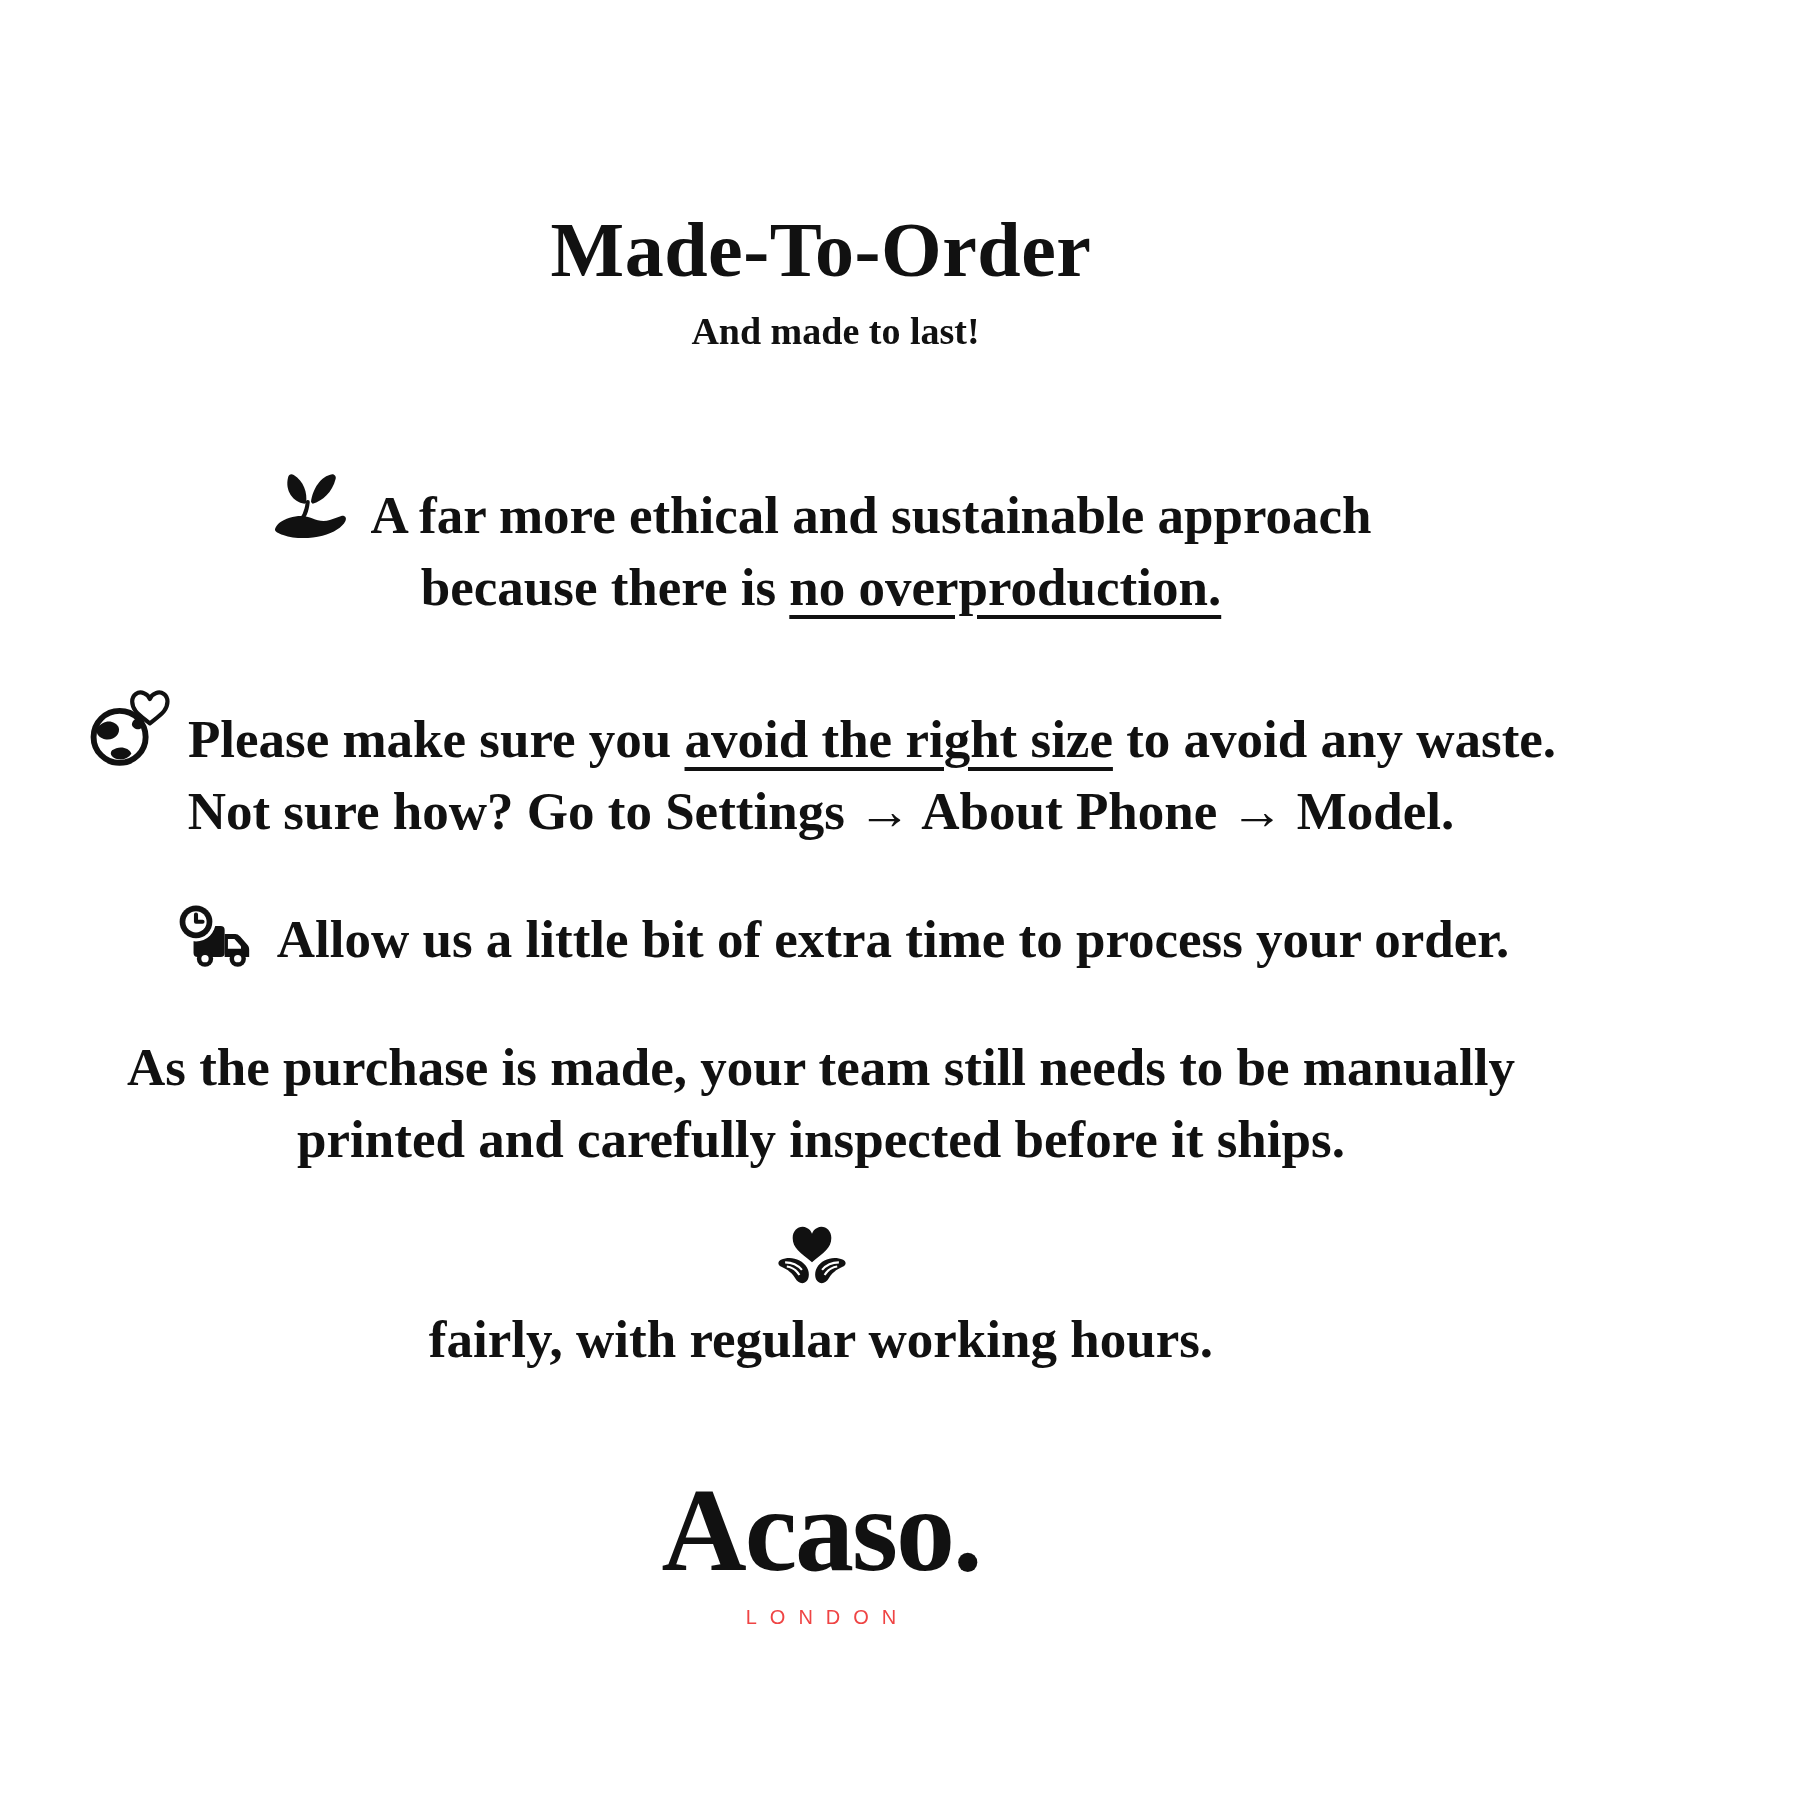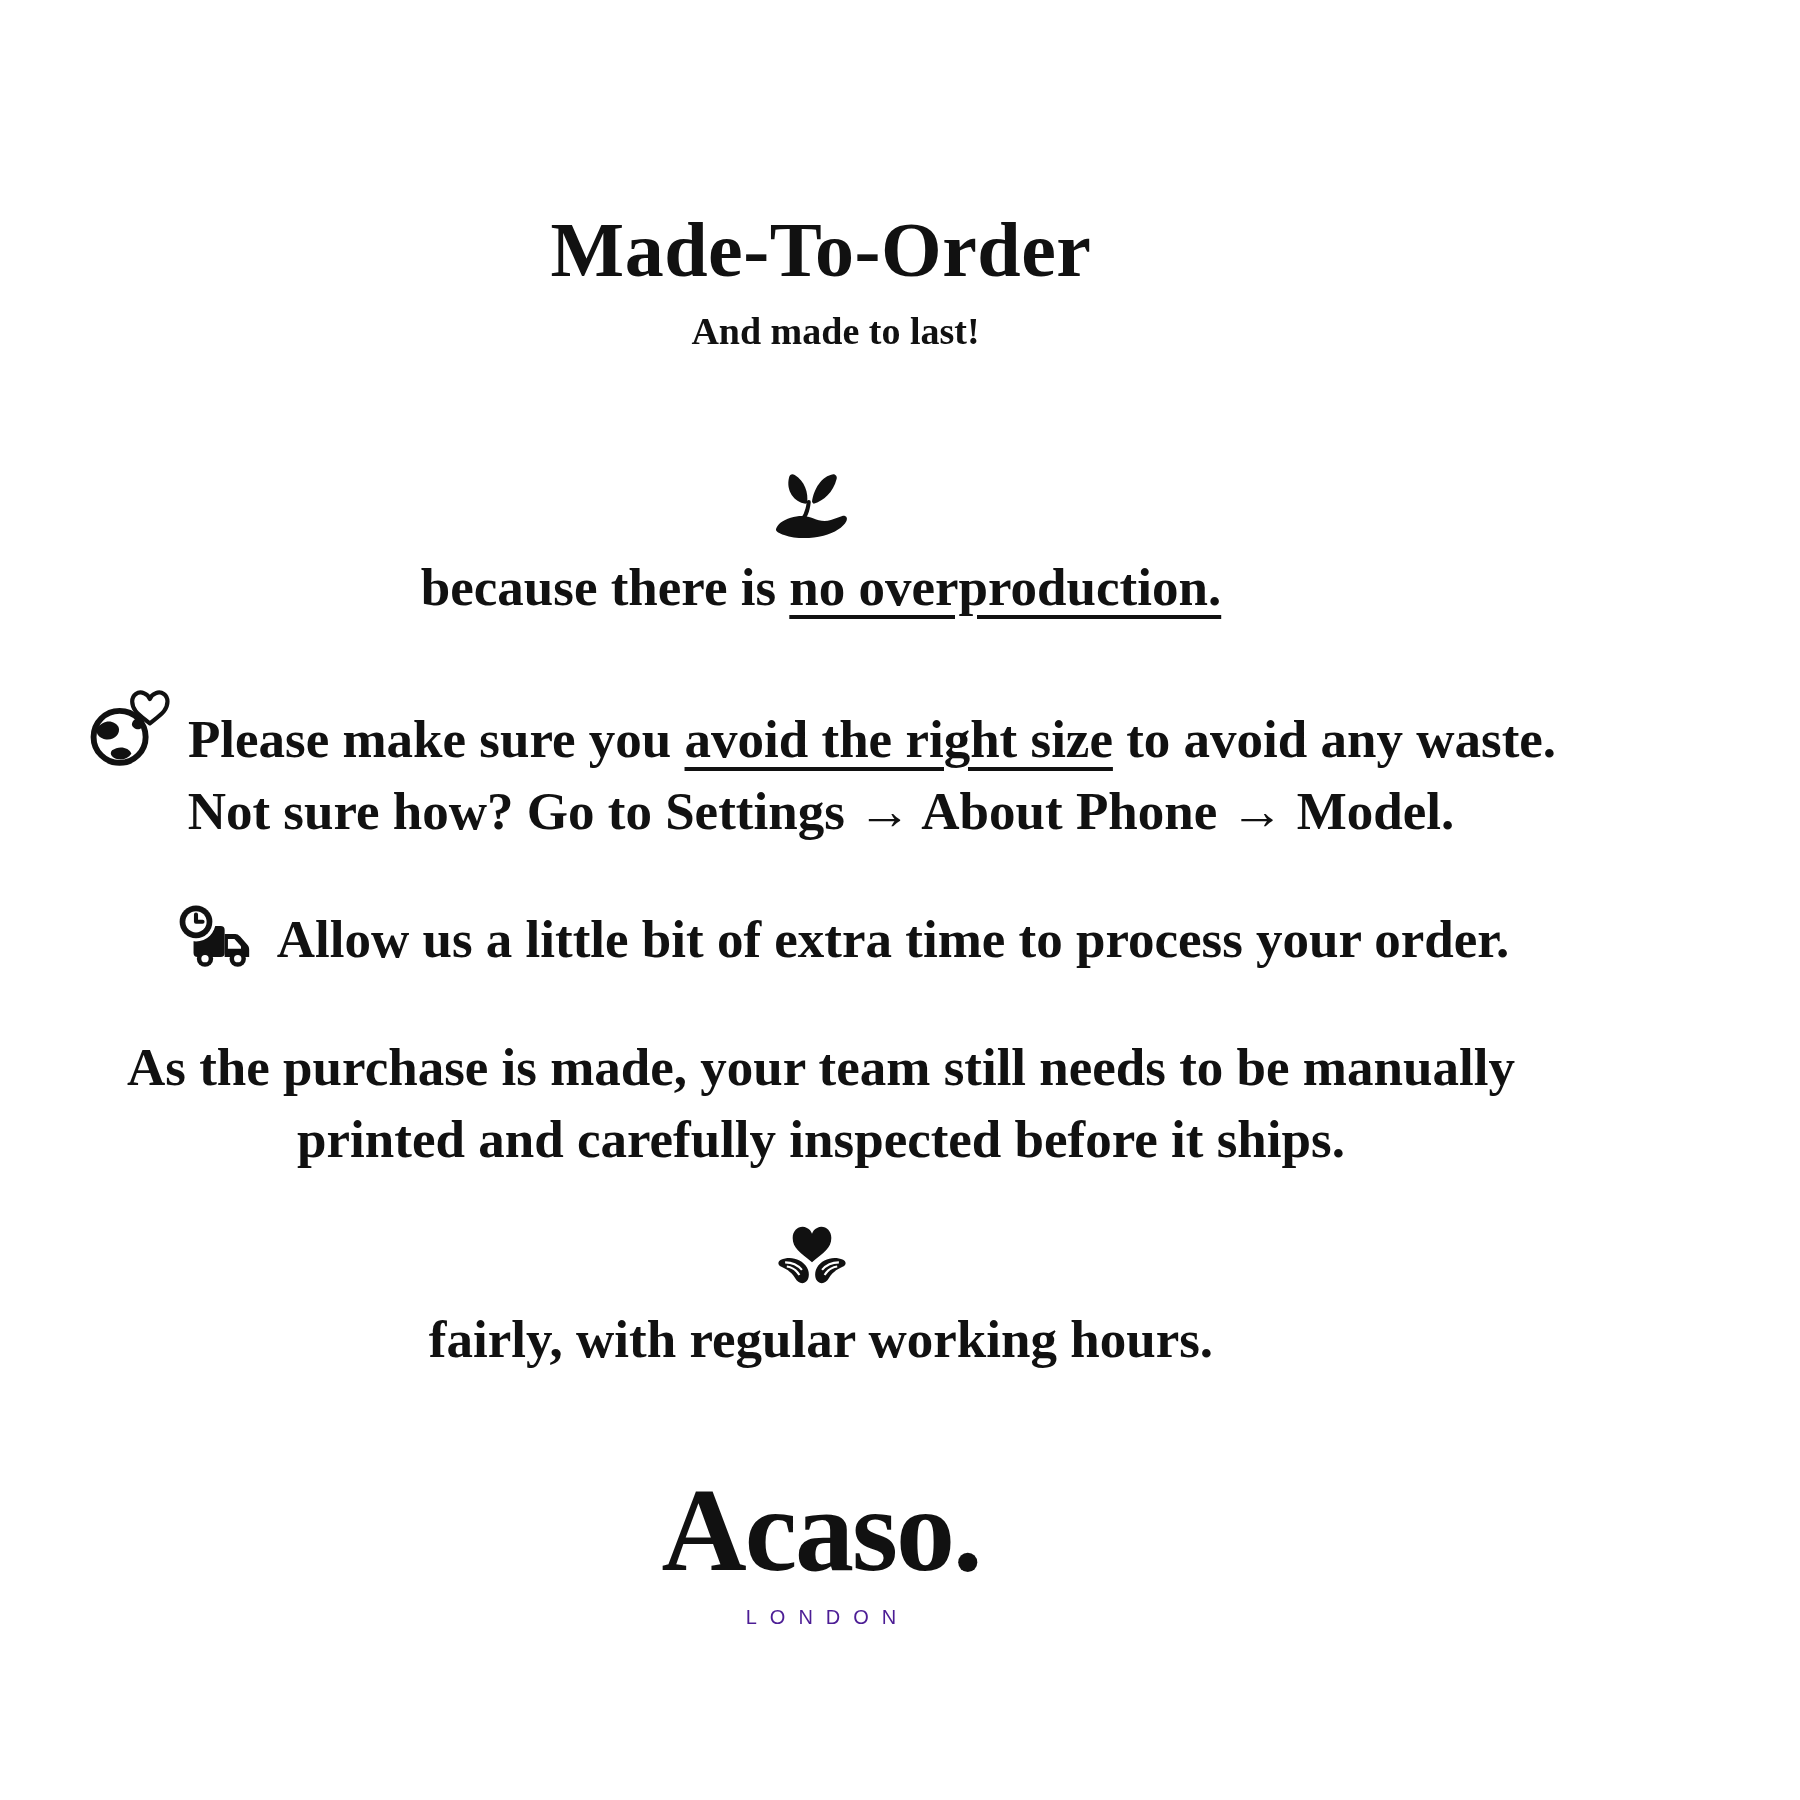--- a/index.html
+++ b/index.html
@@ -64,21 +64,21 @@
     font-size: 118px;
     line-height: 1.0;
     font-weight: bold;
     letter-spacing: -2px;
   }
   .brand-city {
     margin-top: 16px;
     font-family: "Liberation Sans", sans-serif;
     font-size: 20px;
     font-weight: normal;
-    color: #4c1d95;
+    color: #ef4444;
     letter-spacing: 13px;
     text-indent: 13px;
   }
 </style>
 </head>
 <body>
 
 <div class="canvas">
 
   <div class="page-title">Made-To-Order</div>
@@ -87,20 +87,21 @@
   <div class="benefit b1">
     <div class="line">
       <span class="icon raise">
         <svg width="82" height="82" viewBox="0 0 100 100">
           <path fill="#111" d="M42 46 C28 44 18 30 22 14 C23 10 26 9 29 11 C41 18 46 33 44 45 Z"></path>
           <path fill="#111" d="M50 44 C52 28 62 12 76 10 C79 10 81 13 80 16 C76 32 64 43 52 46 Z"></path>
           <path d="M46 44 C45 54 43 60 38 66" stroke="#111" stroke-width="5" fill="none" stroke-linecap="round"></path>
           <path fill="#111" d="M6 77 C8 71 14 66 24 63 C34 60 44 60 52 64 C58 67 66 68 73 66 L87 61 C91 60 94 63 92 67 C88 75 78 81 64 85 C48 89 30 89 16 84 C10 82 6 80 6 77 Z"></path>
         </svg>
       </span>
+      <span class="txt"><span>A far more ethical and sustainable approach</span><span class="ul"></span><span></span></span>
     </div>
     <div class="line">
       <span class="txt"><span>because there is </span><span class="ul">no overproduction.</span><span></span></span>
     </div>
   </div>
 
   <div class="benefit b2">
     <div class="line">
       <span class="icon raise">
         <svg width="84" height="84" viewBox="0 0 100 100">

